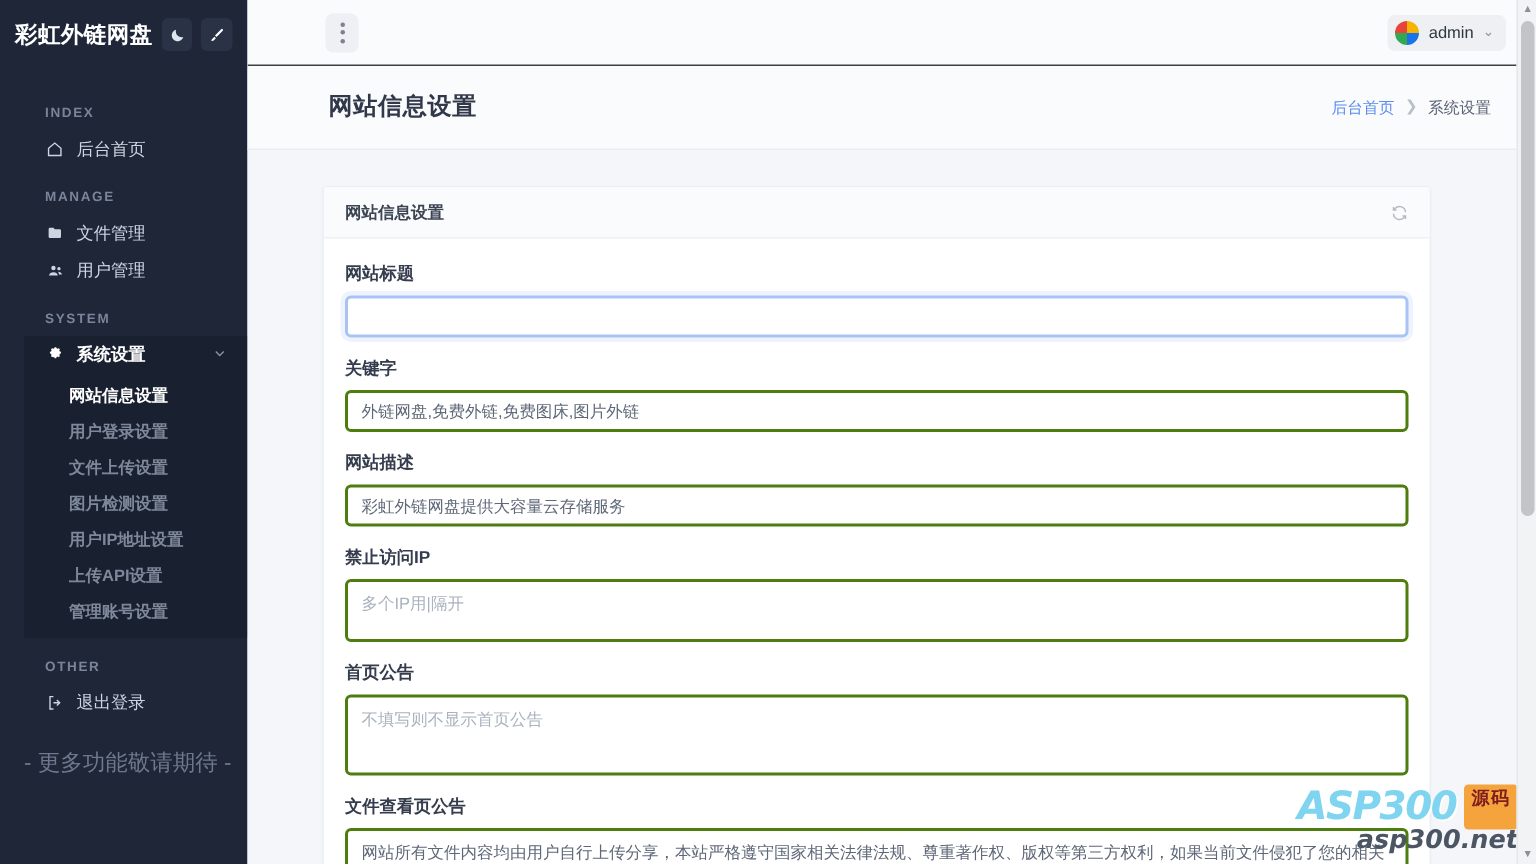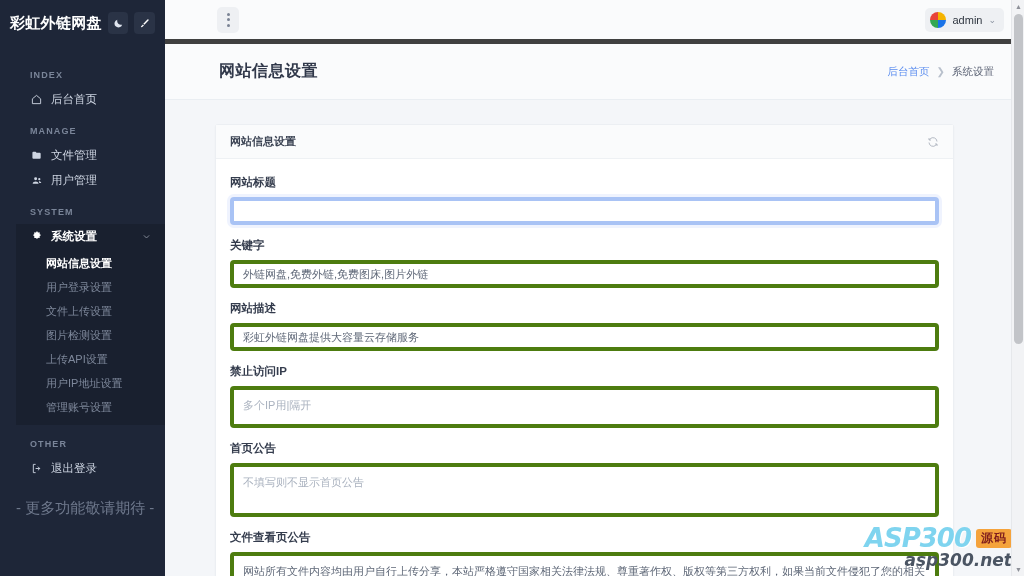--- a/index.html
+++ b/index.html
@@ -48,32 +48,32 @@
     cursor: pointer; position: relative; height: 25px;
   }
   .nav-item .ico { width: 13px; display: flex; align-items: center; justify-content: center; flex: 0 0 13px; }
   .nav-item.open { background: #19202f; color: #ffffff; font-weight: bold; }
   .nav-item .chev { margin-left: auto; opacity: .65; }
   .sub {
     background: #19202f; padding: 2px 0 6px 0;
   }
   .sub-item {
     font-size: 11px; color: #7e889b; padding: 4.5px 14px 4.5px 30px;
-    cursor: pointer; white-space: nowrap;
+    cursor: pointer; white-space: nowrap; font-weight: bold;
   }
   .sub-item.active { color: #ffffff; font-weight: bold; }
   .side-foot {
     font-size: 15px; color: #6e788c;
     margin-top: 18px;
   }
 
   
   .main { flex: 1; height: 576px; position: relative; background: #f4f6f9; overflow: hidden; }
   .topbar {
-    height: 44px; background: #fafbfc; border-bottom: 5px solid #404040;
+    height: 44px; background: #fafbfc; border-bottom: 1px solid #404040;
     display: flex; align-items: center; padding: 0 20px 0 16px;
   }
   .dots-btn {
     width: 22px; height: 26px; border-radius: 5px; background: #eef0f3;
     display: flex; flex-direction: column; align-items: center; justify-content: center; gap: 2.5px;
     cursor: pointer; margin-left: 36px;
   }
   .dots-btn i { width: 3px; height: 3px; background: #7a8394; border-radius: 50%; display: block; }
   .user-chip {
     margin-left: auto; display: flex; align-items: center; gap: 6px;
@@ -106,40 +106,40 @@
     height: 34px; background: #fafbfc; border-bottom: 1px solid #eef1f4;
     display: flex; align-items: center; padding: 0 14px;
   }
   .card-head-title { font-size: 11px; color: #3c4454; font-weight: bold; }
   .refresh { margin-left: auto; cursor: pointer; display: flex; }
   .card-body { padding: 16px 14px 6px 14px; }
 
   .field { margin-bottom: 13px; }
   .flabel { font-size: 11.5px; font-weight: bold; color: #343c4d; margin-bottom: 7px; display: block; }
   .inp, .ta {
-    width: 100%; border: 4px solid #4d7c0f; border-radius: 4px;
+    width: 100%; border: 2px solid #4d7c0f; border-radius: 4px;
     font-family: "Liberation Sans", "DejaVu Sans", sans-serif;
     font-size: 11px; color: #5f6878; background: #fff;
     padding: 7px 9px; outline: none; resize: none; display: block;
   }
   .inp { height: 28px; line-height: 14px; }
   .inp.focused {
     border-color: #a9c3f5; box-shadow: 0 0 0 3px rgba(120,160,245,.12);
   }
   .ta { line-height: 16px; }
   .ta.small { height: 42px; }
   .ta.med { height: 54px; }
   .ta.big { height: 60px; }
   .inp::placeholder, .ta::placeholder { color: #aab2bf; }
 
   .watermark {
     position: absolute; right: 12px; bottom: 6px; text-align: right;
     pointer-events: none; user-select: none;
   }
-  .wm-row { display: flex; align-items: center; justify-content: flex-end; gap: 5px; }
+  .wm-row { display: flex; justify-content: flex-end; gap: 5px; }
   .wm-main {
     font-family: "DejaVu Sans", sans-serif; font-style: italic; font-weight: bold;
     font-size: 26px; color: #7fd4ef;
     text-shadow: 1px 1px 0 #ffffff; letter-spacing: -1px;
   }
   .wm-badge {
     background: #f5a33c; color: #7f1d1d; font-size: 12px; font-weight: bold;
     padding: 1px 5px; border-radius: 3px; letter-spacing: 1px;
   }
   .wm-sub {
@@ -229,22 +229,22 @@
             <path d="M5 9l7 7 7-7"></path>
           </svg>
         </span>
       </div>
 
       <div class="sub">
         <div class="sub-item active">网站信息设置</div>
         <div class="sub-item">用户登录设置</div>
         <div class="sub-item">文件上传设置</div>
         <div class="sub-item">图片检测设置</div>
+        <div class="sub-item">用户IP地址设置</div>
         <div class="sub-item">上传API设置</div>
-        <div class="sub-item">用户IP地址设置</div>
         <div class="sub-item">管理账号设置</div>
       </div>
 
       <div class="nav-section">OTHER</div>
       <div class="nav-item">
         <span class="ico">
           <svg width="12" height="11" viewBox="0 0 24 24" fill="none" stroke="#ced5e2" stroke-width="2">
             <path d="M9 3H4v18h5"></path>
               <path d="M14 8l4 4-4 4"></path>
               <path d="M18 12H9"></path>

